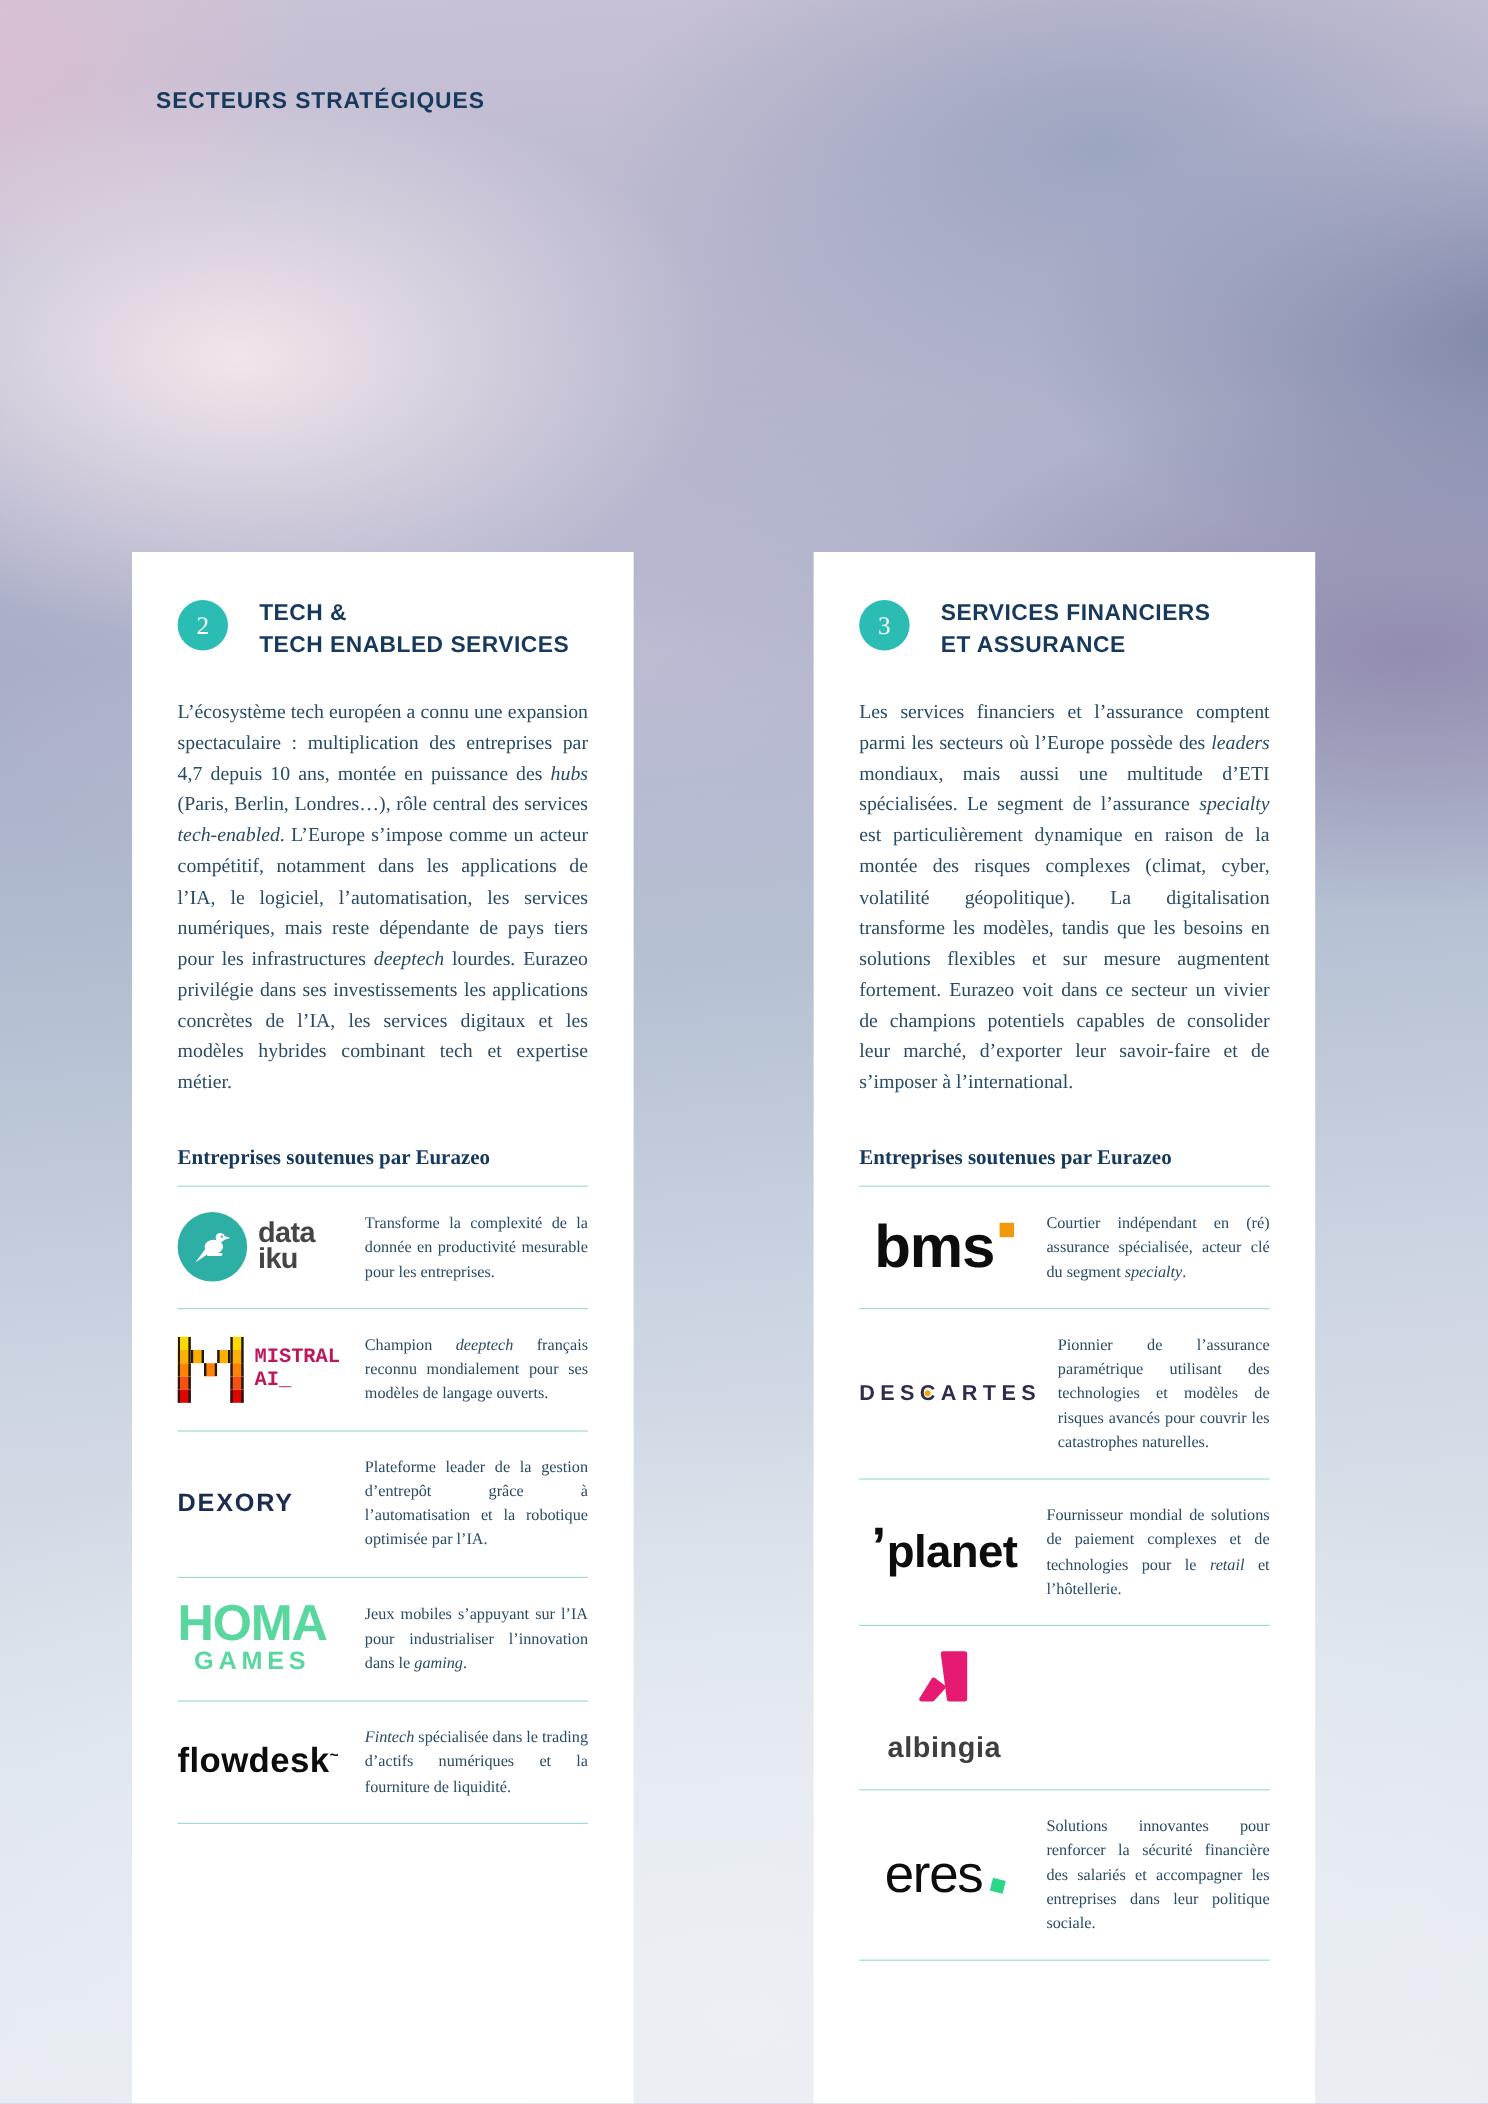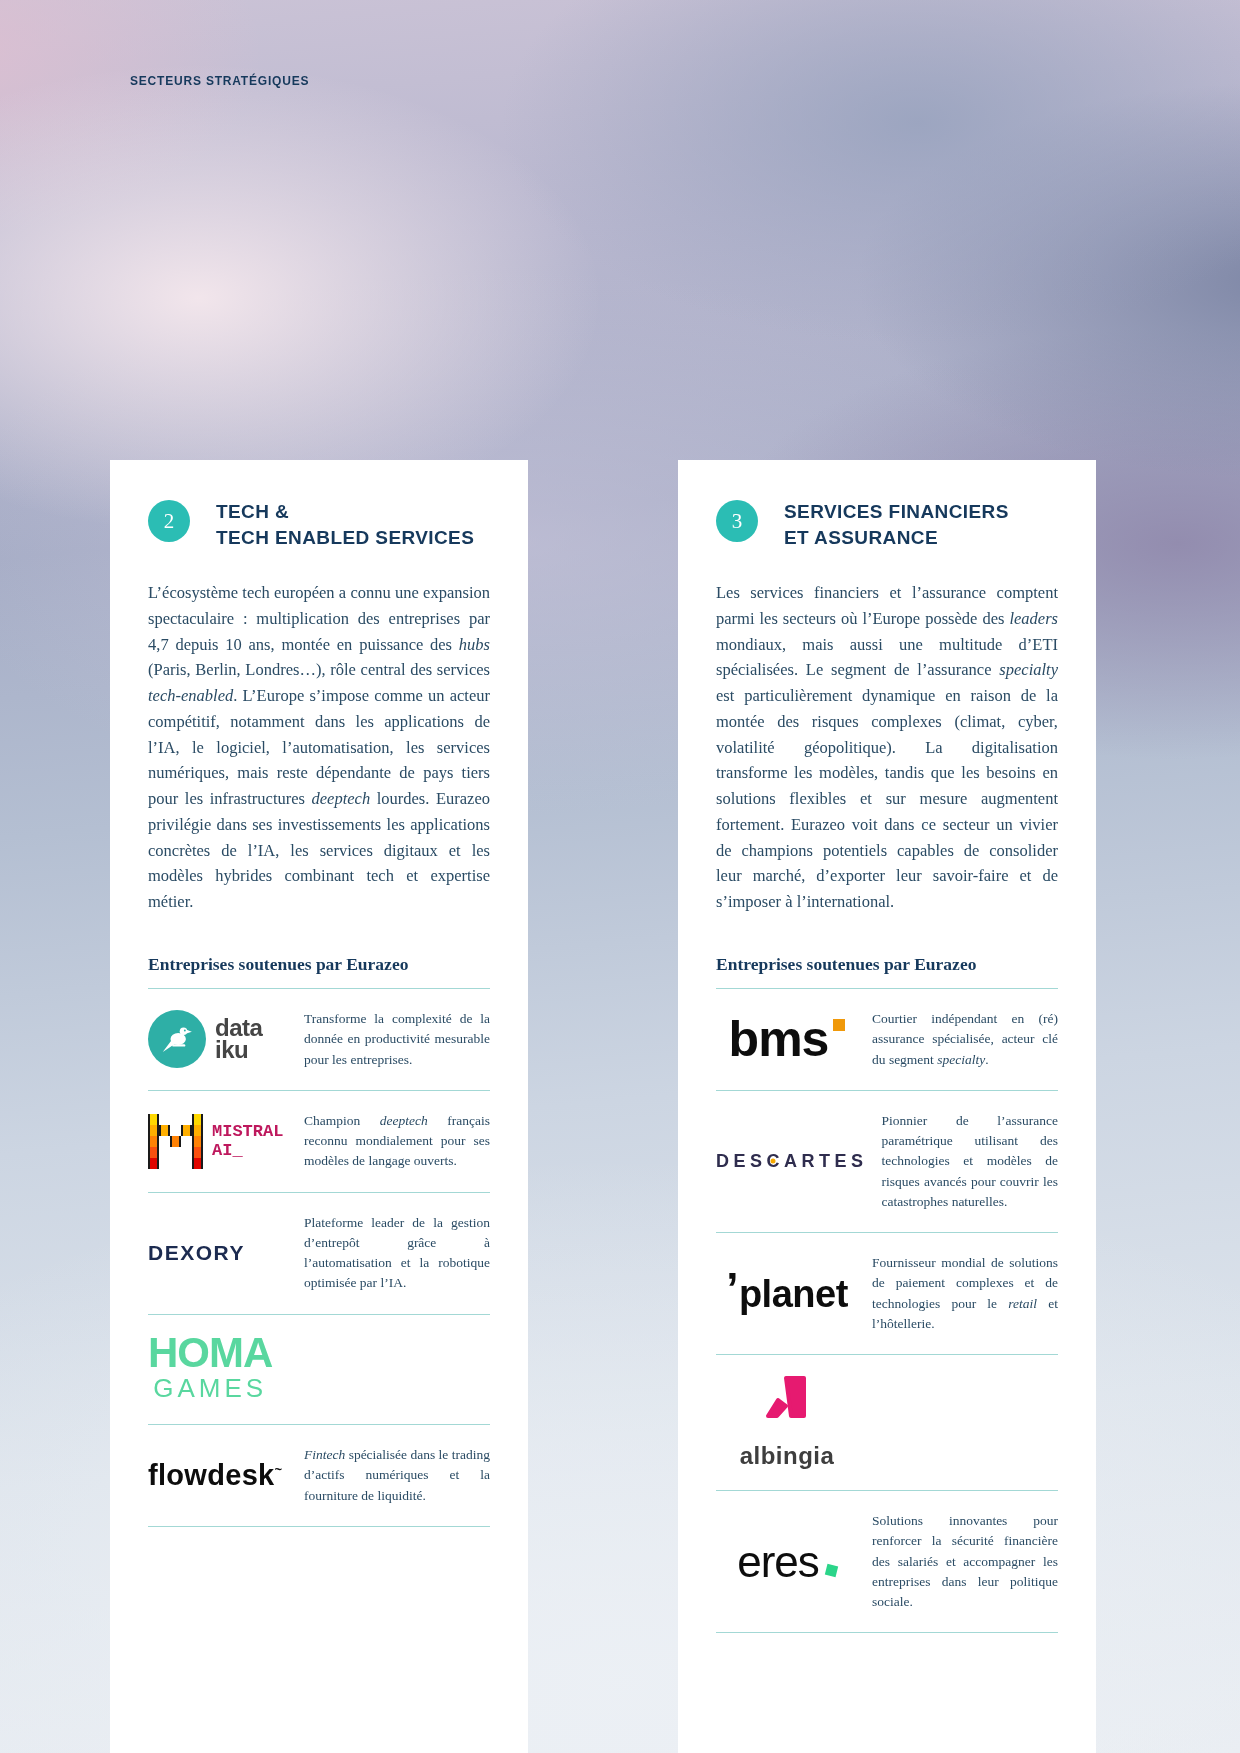--- a/index.html
+++ b/index.html
@@ -16,21 +16,21 @@
     background:
       radial-gradient(620px 360px at 16% 17%, rgba(245,232,237,0.95), rgba(245,232,237,0) 65%),
       radial-gradient(520px 300px at -4% 3%, rgba(223,191,209,0.85), rgba(223,191,209,0) 60%),
       radial-gradient(640px 340px at 74% 7%, rgba(148,160,188,0.80), rgba(148,160,188,0) 65%),
       radial-gradient(700px 330px at 103% 16%, rgba(118,128,160,0.85), rgba(118,128,160,0) 60%),
       radial-gradient(760px 360px at 95% 31%, rgba(141,131,168,0.80), rgba(141,131,168,0) 60%),
       radial-gradient(900px 420px at 42% 31%, rgba(204,198,220,0.55), rgba(204,198,220,0) 65%),
       radial-gradient(1300px 700px at 50% 96%, rgba(236,240,245,0.95), rgba(236,240,245,0) 75%),
       linear-gradient(175deg,#cbc3d6 0%,#b8b7cf 15%,#a6adc6 30%,#b4bfd2 45%,#ccd5e2 62%,#dde4ec 80%,#e9edf2 100%);
   }
-  .header-title{position:absolute;left:130px;top:74px;font-size:12px;font-weight:bold;
+  .header-title{position:absolute;left:130px;top:74px;font-size:19px;font-weight:bold;
     letter-spacing:0.8px;color:var(--navy);}
   .card{position:absolute;top:460px;width:418px;height:1293px;background:#fff;
     padding:38px 38px 40px;}
   .card.left{left:110px;} .card.right{left:678px;}
   .card-head{display:flex;gap:26px;align-items:flex-start;margin-bottom:30px;}
   .badge{flex:0 0 42px;width:42px;height:42px;border-radius:50%;background:var(--teal);
     color:#fff;font-family:"Liberation Serif",serif;font-size:21px;display:flex;
     align-items:center;justify-content:center;margin-top:2px;}
   .card-title{font-size:19px;font-weight:bold;color:var(--navy);letter-spacing:0.4px;
     line-height:1.35;white-space:pre-line;padding-top:1px;}
@@ -51,21 +51,21 @@
   .dataiku-circle{width:58px;height:58px;border-radius:50%;background:var(--dataiku-teal);
     display:flex;align-items:center;justify-content:center;}
   .dataiku-text{font-size:24px;font-weight:600;color:var(--dataiku-text);line-height:0.92;letter-spacing:-0.5px;}
   .logo-mistral{display:flex;align-items:center;gap:9px;}
   .mistral-m{display:grid;grid-template-columns:repeat(5,11px);grid-auto-rows:11px;}
   .mistral-text{font-family:"Liberation Mono",monospace;font-weight:bold;font-size:17px;
     color:#be185d;line-height:1.15;}
   .logo-dexory{font-size:21px;font-weight:800;color:var(--dexory-navy);letter-spacing:1.5px;}
   .logo-homa{text-align:center;color:var(--homa-green);}
   .homa-top{font-size:42px;font-weight:900;letter-spacing:-1px;line-height:0.85;}
-  .homa-bottom{font-size:26px;font-weight:400;letter-spacing:4px;margin-top:3px;}
+  .homa-bottom{font-size:21px;font-weight:700;letter-spacing:4px;margin-top:3px;}
   .logo-flowdesk{font-size:29px;font-weight:600;color:var(--ink);letter-spacing:0.3px;}
   .flowdesk-mark{font-size:13px;vertical-align:super;}
   .logo-bms{display:flex;font-size:50px;font-weight:800;
     color:var(--ink);letter-spacing:-1px;line-height:0.82;}
   .bms-square{width:12px;height:12px;background:var(--bms-orange);margin:0 0 3px 5px;display:inline-block;}
   .logo-descartes{font-size:18px;font-weight:700;color:var(--descartes-navy);letter-spacing:4.5px;}
   .c-wrap{position:relative;}
   .c-dot{position:absolute;width:5px;height:5px;border-radius:50%;background:var(--descartes-dot);
     left:38%;top:50%;transform:translate(-50%,-50%);}
   .logo-planet{display:flex;align-items:flex-start;font-size:38px;font-weight:800;
@@ -162,20 +162,21 @@
           </div>
           <div class="company-desc"><span>Plateforme leader de la gestion d’entrepôt grâce à l’automatisation et la robotique optimisée par l’IA.</span></div>
         </div>
         <div class="company-row">
           <div class="company-logo">
             <div class="logo-homa">
               <div class="homa-top">HOMA</div>
               <div class="homa-bottom">GAMES</div>
             </div>
           </div>
+          <div class="company-desc"><span>Jeux mobiles s’appuyant sur l’IA pour industrialiser l’innovation dans le </span><i>gaming</i><span>.</span></div>
         </div>
         <div class="company-row">
           <div class="company-logo">
             <div class="logo-flowdesk"><span>flowdesk</span><span class="flowdesk-mark">~</span></div>
           </div>
           <div class="company-desc"><i>Fintech</i><span> spécialisée dans le trading d’actifs numériques et la fourniture de liquidité.</span></div>
         </div>
       </div>
   </div>
 </section>

